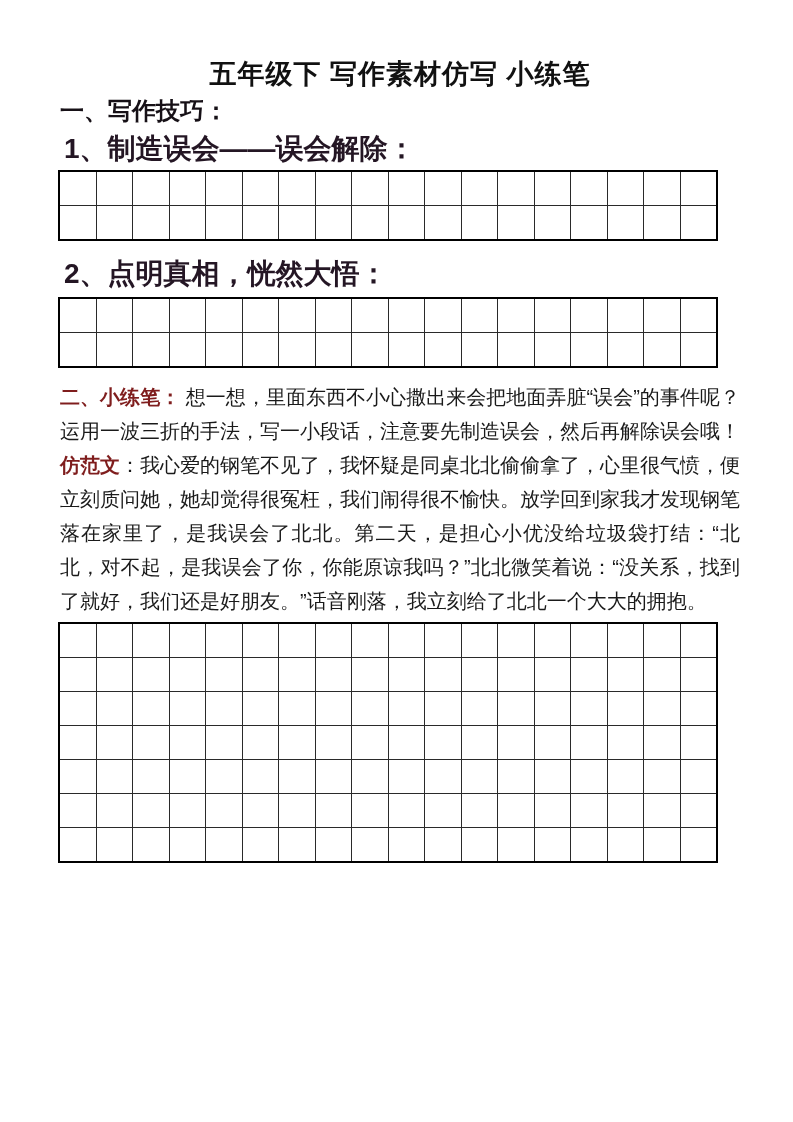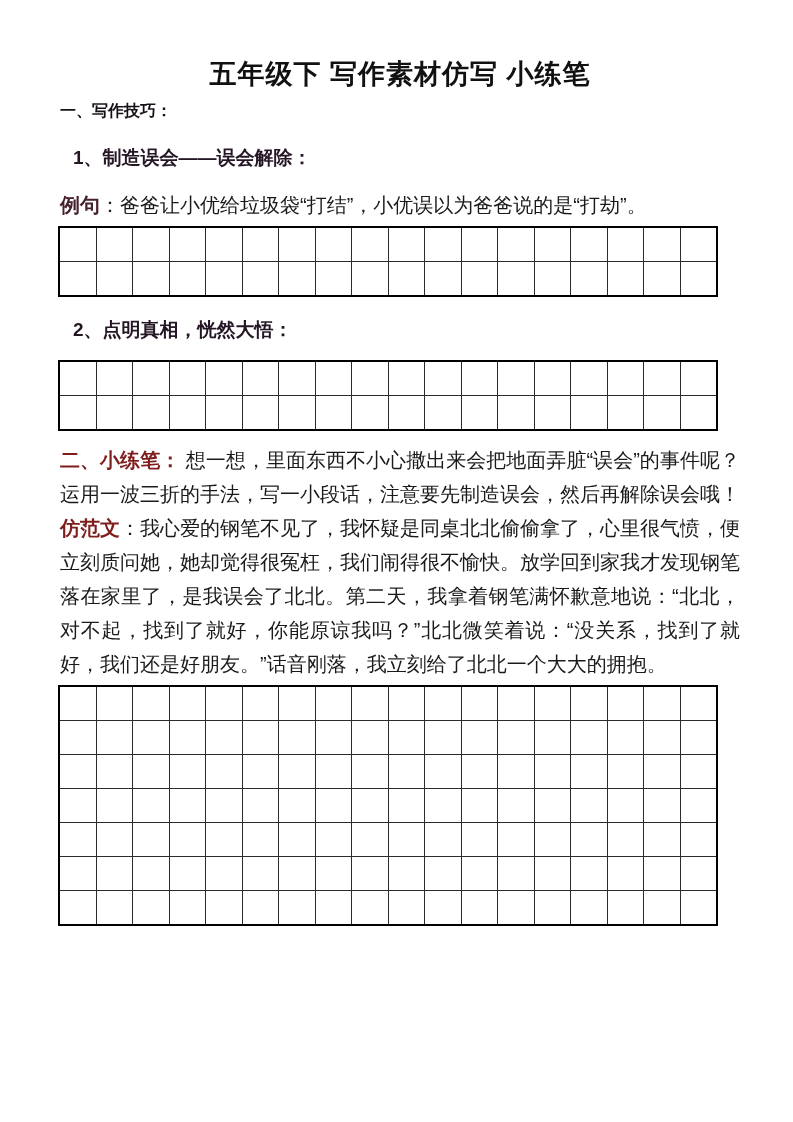--- a/index.html
+++ b/index.html
@@ -23,32 +23,32 @@
     padding-top: 54px;
     text-align: center;
     font-size: 27px;
     font-weight: bold;
     line-height: 40px;
     color: #111111;
     letter-spacing: 1px;
   }
   .doc-title.second { padding-top: 0; margin-bottom: 12px; }
   .h-section {
-    font-size: 16px;
+    font-size: 24px;
     font-weight: bold;
     line-height: 34px;
     color: #161016;
     margin: 0;
   }
   .h-sub {
-    font-size: 19px;
+    font-size: 28px;
     font-weight: bold;
     line-height: 34px;
     color: #241624;
-    margin: 13px;
+    margin: 4px;
   }
   .para {
     font-size: 20px;
     line-height: 34px;
     text-align: justify;
     margin: 0;
     color: #1a1a1a;
   }
   .label-accent {
     font-weight: bold;
@@ -81,21 +81,20 @@
 
 <div class="page">
   <div class="content">
 
     <div class="doc-title">五年级下 写作素材仿写 小练笔</div>
 
     <div class="h-section">一、写作技巧：</div>
 
     <div class="h-sub">1、制造误会——误会解除：</div>
 
-    <p class="para"><span class="label-accent">例句</span><span>：爸爸让小优给垃圾袋“打结”，小优误以为爸爸说的是“打劫”。</span></p>
 
     <div class="grid mt4" style="--cols: 18;">
         <div class="cell"></div>
         <div class="cell"></div>
         <div class="cell"></div>
         <div class="cell"></div>
         <div class="cell"></div>
         <div class="cell"></div>
         <div class="cell"></div>
         <div class="cell"></div>
@@ -166,21 +165,21 @@
         <div class="cell"></div>
         <div class="cell"></div>
         <div class="cell"></div>
         <div class="cell"></div>
         <div class="cell"></div>
         <div class="cell"></div>
       </div>
 
     <p class="para mt12"><span class="label-dark">二、小练笔：</span><span>  想一想，里面东西不小心撒出来会把地面弄脏“误会”的事件呢？运用一波三折的手法，写一小段话，注意要先制造误会，然后再解除误会哦！</span></p>
 
-    <p class="para"><span class="label-dark">仿范文</span><span>：我心爱的钢笔不见了，我怀疑是同桌北北偷偷拿了，心里很气愤，便立刻质问她，她却觉得很冤枉，我们闹得很不愉快。放学回到家我才发现钢笔落在家里了，是我误会了北北。第二天，我拿着钢笔满怀歉意地说：“北北，对不起，找到了就好，你能原谅我吗？”北北微笑着说：“没关系，找到了就好，我们还是好朋友。”话音刚落，我立刻给了北北一个大大的拥抱。</span></p>
+    <p class="para"><span class="label-dark">仿范文</span><span>：我心爱的钢笔不见了，我怀疑是同桌北北偷偷拿了，心里很气愤，便立刻质问她，她却觉得很冤枉，我们闹得很不愉快。放学回到家我才发现钢笔落在家里了，是我误会了北北。第二天，是担心小优没给垃圾袋打结：“北北，对不起，是我误会了你，你能原谅我吗？”北北微笑着说：“没关系，找到了就好，我们还是好朋友。”话音刚落，我立刻给了北北一个大大的拥抱。</span></p>
 
     <div class="grid mt4" style="--cols: 18;">
         <div class="cell"></div>
         <div class="cell"></div>
         <div class="cell"></div>
         <div class="cell"></div>
         <div class="cell"></div>
         <div class="cell"></div>
         <div class="cell"></div>
         <div class="cell"></div>

